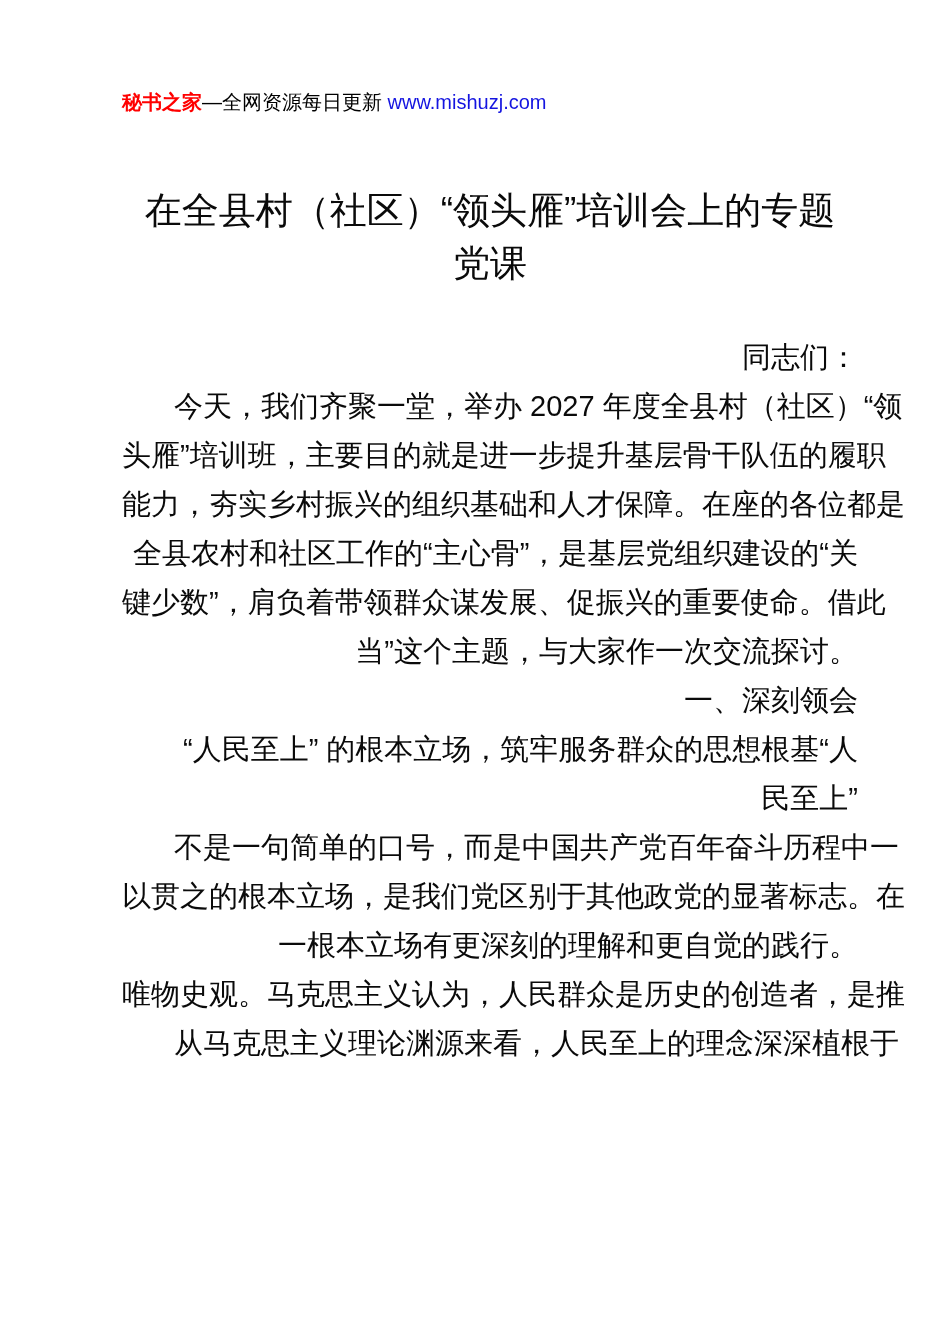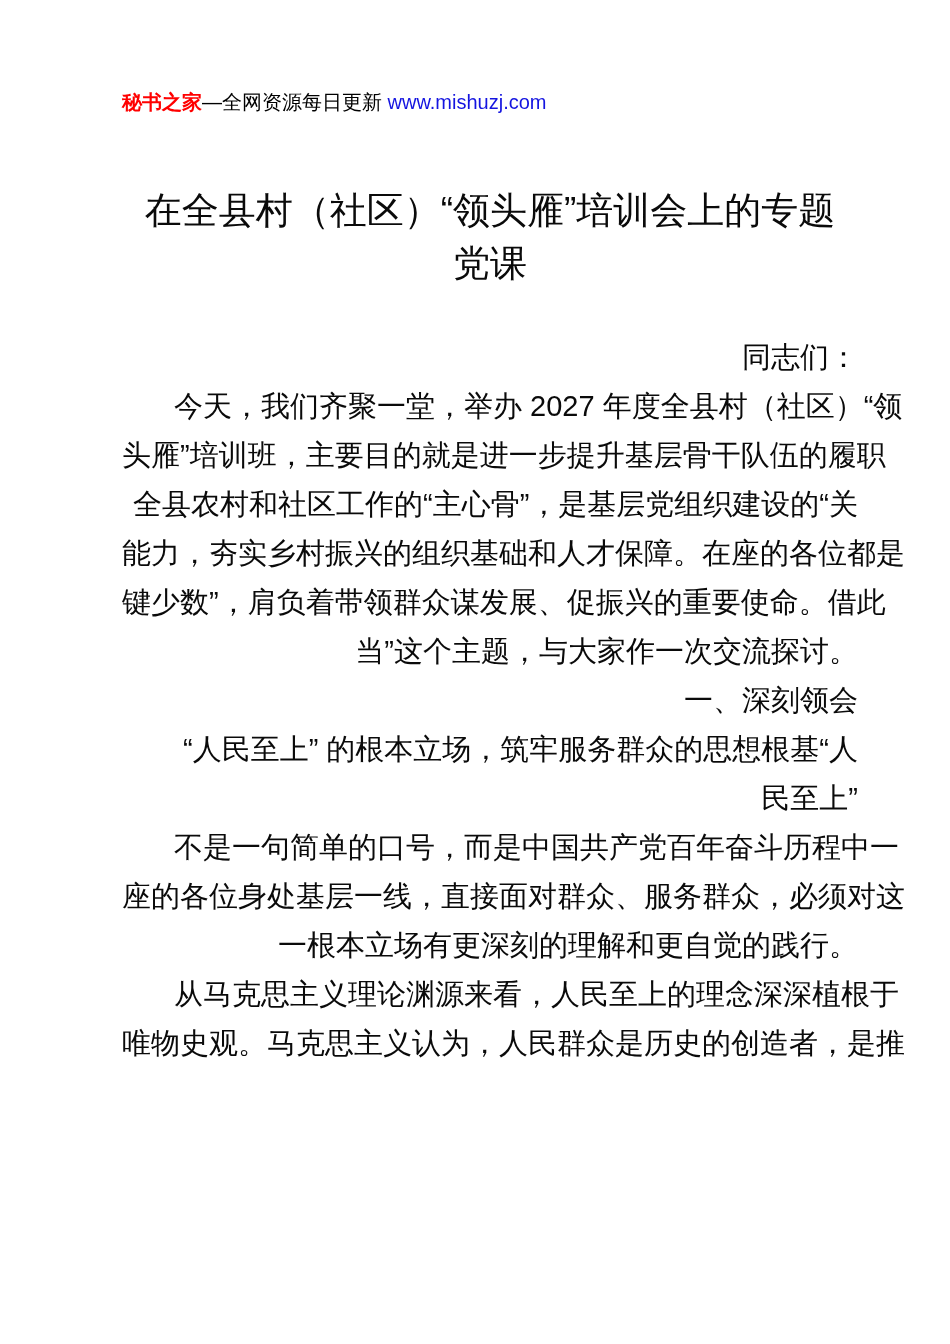--- a/index.html
+++ b/index.html
@@ -72,27 +72,27 @@
 
   <div class="column doc-title">
     <div>在全县村（社区）“领头雁”培训会上的专题</div>
     <div>党课</div>
   </div>
 
   <div class="column doc-body">
     <div class="line">同志们：</div>
     <div class="line indent">今天，我们齐聚一堂，举办 2027 年度全县村（社区）“领</div>
     <div class="line">头雁”培训班，主要目的就是进一步提升基层骨干队伍的履职</div>
+    <div class="line">能力，夯实乡村振兴的组织基础和人才保障。在座的各位都是</div>
     <div class="line">全县农村和社区工作的“主心骨”，是基层党组织建设的“关</div>
-    <div class="line">能力，夯实乡村振兴的组织基础和人才保障。在座的各位都是</div>
     <div class="line">键少数”，肩负着带领群众谋发展、促振兴的重要使命。借此</div>
     <div class="line">当”这个主题，与大家作一次交流探讨。</div>
     <div class="line indent">一、深刻领会</div>
     <div class="line indent">“人民至上” 的根本立场，筑牢服务群众的思想根基“人</div>
     <div class="line">民至上”</div>
     <div class="line indent">不是一句简单的口号，而是中国共产党百年奋斗历程中一</div>
-    <div class="line">座的各位身处基层一线，直接面对群众、服务群众，必须对这</div>
+    <div class="line">以贯之的根本立场，是我们党区别于其他政党的显著标志。在</div>
     <div class="line">一根本立场有更深刻的理解和更自觉的践行。</div>
+    <div class="line">唯物史观。马克思主义认为，人民群众是历史的创造者，是推</div>
     <div class="line indent">从马克思主义理论渊源来看，人民至上的理念深深植根于</div>
-    <div class="line">唯物史观。马克思主义认为，人民群众是历史的创造者，是推</div>
   </div>
 
 </div>
 
 </body></html>

